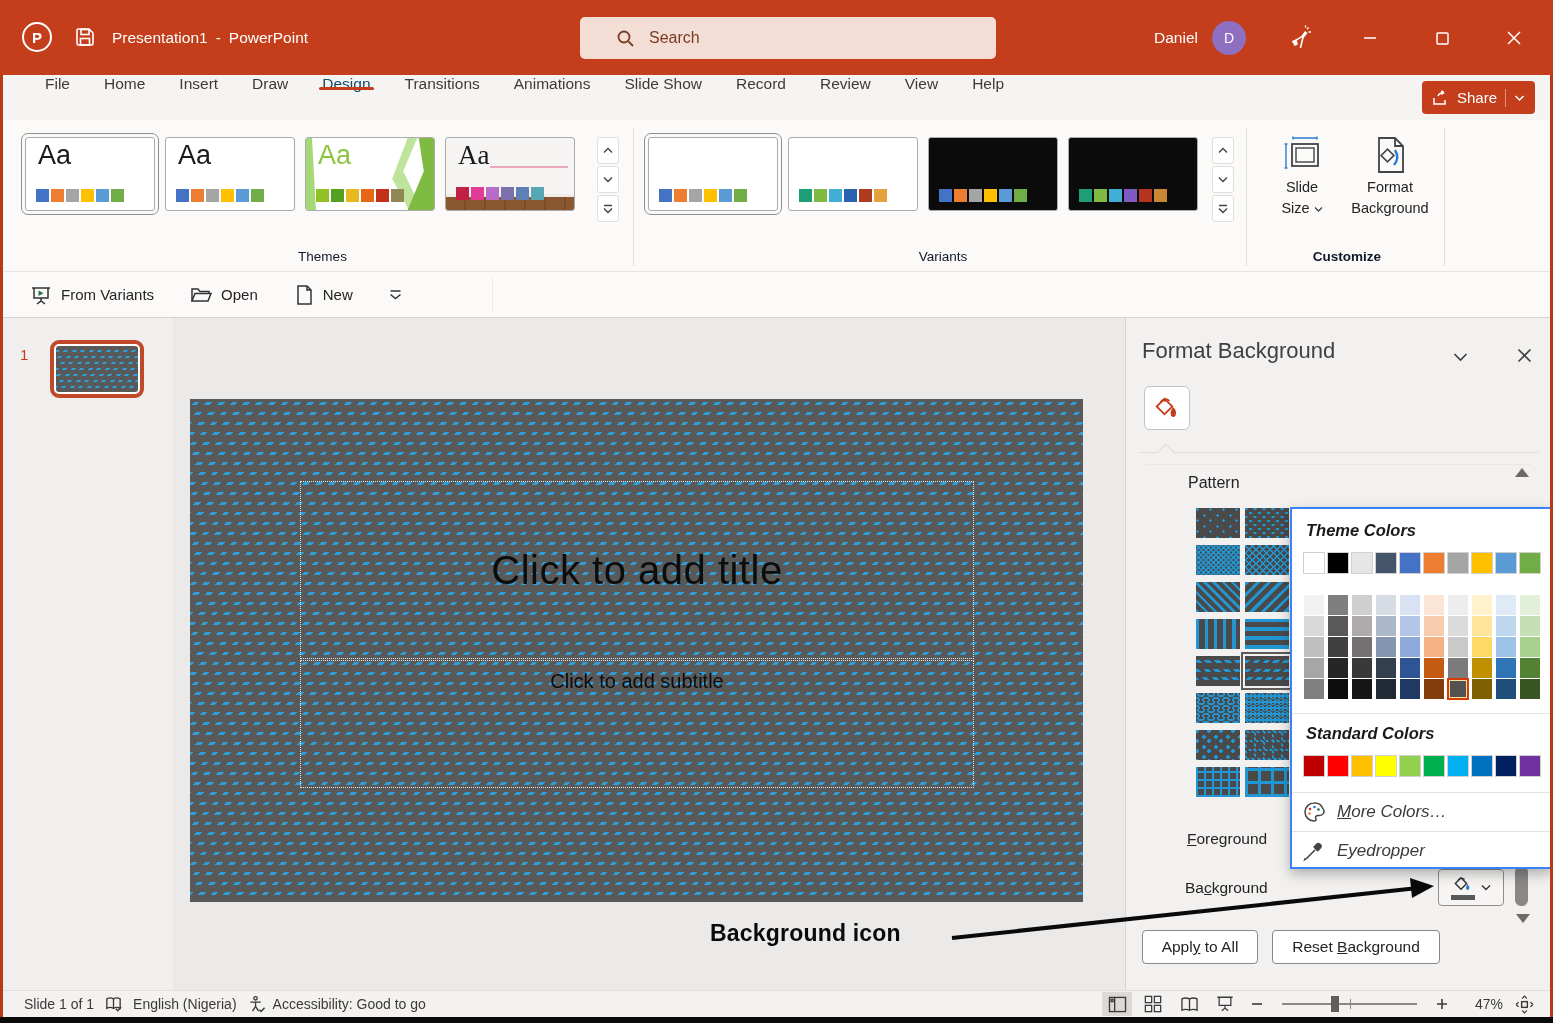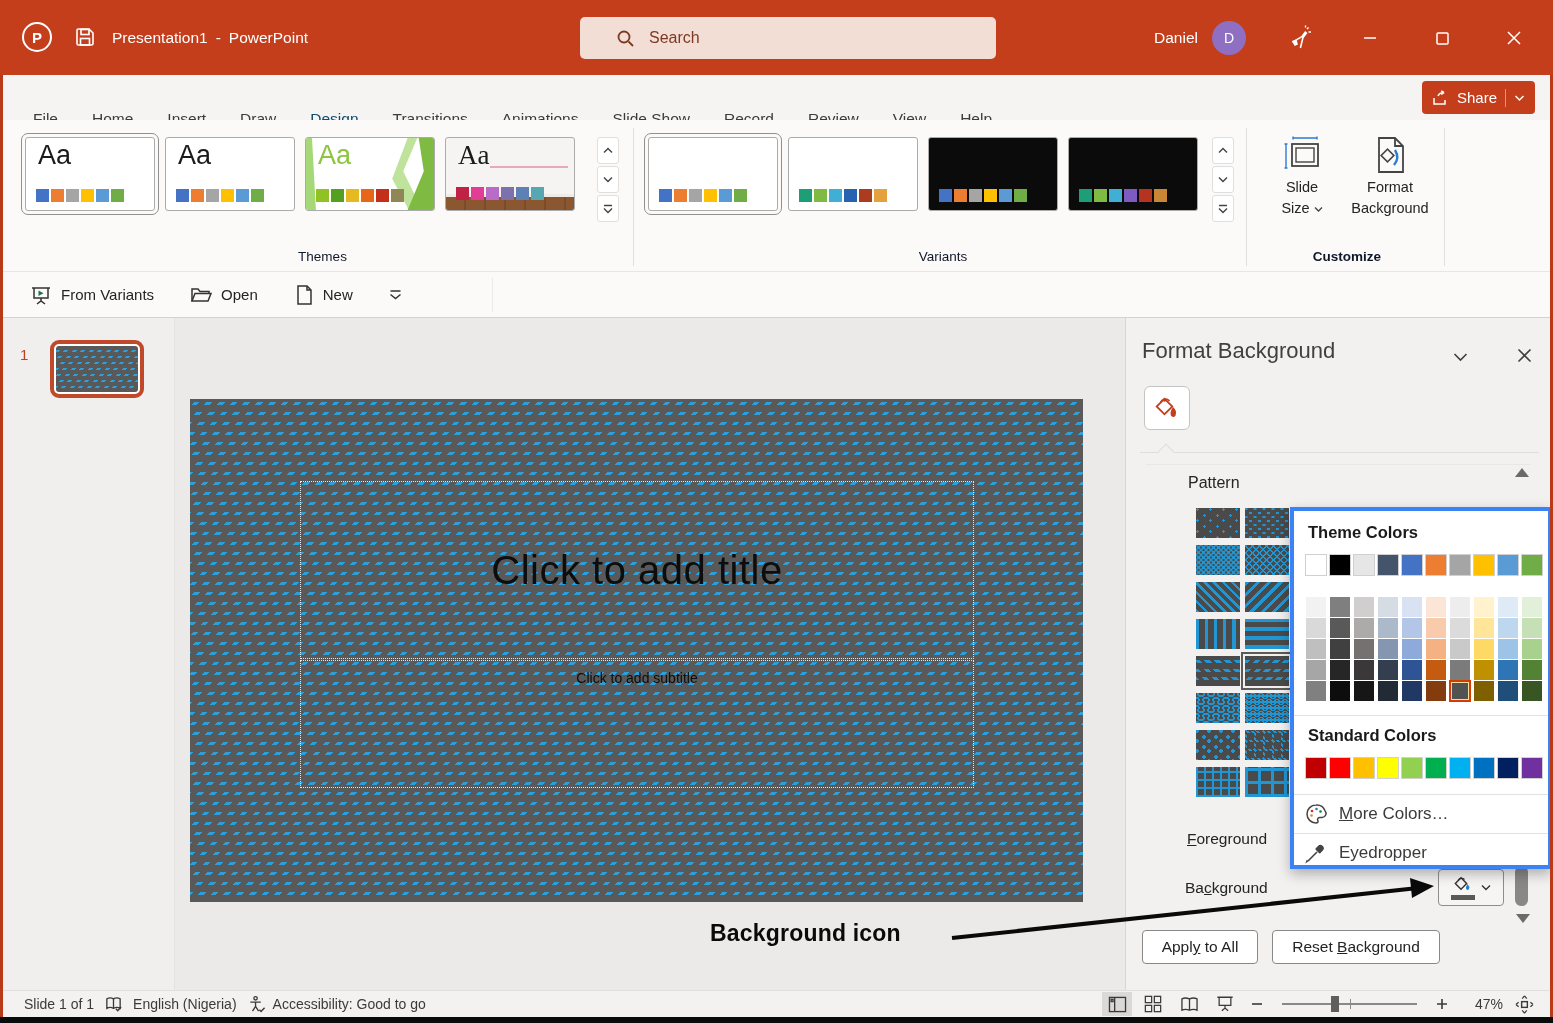--- a/index.html
+++ b/index.html
@@ -21,21 +21,21 @@
   #searchbox{position:absolute;left:580px;top:17px;width:416px;height:42px;background:#F3DED6;border-radius:5px;
     display:flex;align-items:center;color:#7C3A22;font-size:16px;cursor:text;}
   #searchbox svg{margin:0 14px 0 36px;}
   #tb-user{position:absolute;right:355px;top:0;height:75px;display:flex;align-items:center;font-size:15.5px;}
   #avatar{position:absolute;left:1212px;top:21px;width:34px;height:34px;border-radius:50%;background:#8E6FC1;
     display:flex;align-items:center;justify-content:center;font-size:14px;color:#fff;cursor:pointer;}
   .winbtn{position:absolute;top:22px;width:36px;height:32px;display:flex;align-items:center;justify-content:center;cursor:pointer;}
 
   
   #tabbar{position:absolute;left:0;top:75px;width:1553px;height:45px;background:var(--tabbar);}
-  #tabs{display:flex;align-items:flex-end;height:45px;padding-left:16px;margin-top:8px;}
+  #tabs{display:flex;align-items:flex-start;height:45px;padding-left:28px;}
   .tab{position:relative;padding:0 17px;display:flex;align-items:center;font-size:15.5px;color:var(--ink2);cursor:pointer;}
   .tab.active{font-weight:normal;color:#0c4a6e;}
   .tab.active::after{content:"";position:absolute;left:14px;right:14px;bottom:3px;height:3px;border-radius:2px;background:var(--brand);}
   #share-btn{position:absolute;right:18px;top:6px;height:33px;background:var(--brand);color:#fff;border-radius:4px;
     display:flex;align-items:center;gap:8px;padding:0 10px;font-size:15px;cursor:pointer;}
   #share-btn .vsep{width:1px;height:18px;background:rgba(255,255,255,.45);}
 
   
   #ribbon{position:absolute;left:0;top:120px;width:1553px;height:152px;background:var(--ribbon);border-bottom:1px solid #E8E6E4;}
   .gal{position:absolute;top:17px;display:flex;gap:10px;}
@@ -79,21 +79,21 @@
   #thumb1{position:absolute;left:50px;top:22px;width:94px;height:58px;border:4px solid #C0492A;border-radius:9px;background:#fff;padding:2px;cursor:pointer;}
   .thumb-pattern{width:100%;height:100%;border-radius:3px;background-color:#595959;
     background-image:repeating-linear-gradient(135deg,#595959 0 3px,transparent 3px 6px),
       repeating-linear-gradient(0deg,transparent 0 4px,#2E9FD9 4px 6px);}
   #slide{position:absolute;left:190px;top:81px;width:893px;height:503px;background-color:#595959;
     background-image:repeating-linear-gradient(135deg,#595959 0 5px,transparent 5px 9px),
       repeating-linear-gradient(0deg,transparent 0 7px,#2E9FD9 7px 10px);}
   .ph{position:absolute;left:110px;width:674px;border:1.5px dotted rgba(255,255,255,.85);}
   #ph-title{top:82px;height:178px;display:flex;align-items:center;justify-content:center;
     font-size:40px;font-weight:300;color:#0d0d0d;letter-spacing:.5px;cursor:text;}
-  #ph-subtitle{top:261px;height:128px;text-align:center;font-size:14px;color:#0d0d0d;padding-top:9px;cursor:text;}
+  #ph-subtitle{top:261px;height:128px;text-align:center;font-size:20px;color:#0d0d0d;padding-top:9px;cursor:text;}
 
   
   #pane{position:absolute;left:1125px;top:0;width:428px;height:672px;background:var(--panel);border-left:1px solid #D8D6D4;}
   #pane-title{position:absolute;left:16px;top:20px;font-size:22px;font-weight:300;color:#404040;}
   .pane-hbtn{position:absolute;top:26px;width:28px;height:26px;display:flex;align-items:center;justify-content:center;cursor:pointer;color:#404040;}
   #fill-tab{position:absolute;left:18px;top:68px;width:46px;height:44px;background:#fff;border:1px solid #C6C4C2;border-radius:6px;
     display:flex;align-items:center;justify-content:center;cursor:pointer;}
   #tab-line{position:absolute;left:14px;right:14px;top:134px;border-top:1px solid #DFDDDB;}
   #tab-caret{position:absolute;left:34px;top:128px;width:12px;height:12px;background:var(--panel);
     border-top:1px solid #DFDDDB;border-left:1px solid #DFDDDB;transform:rotate(45deg);}
@@ -124,22 +124,22 @@
   .pane-lbl{position:absolute;font-size:15.5px;color:var(--ink);}
   .ukey{text-decoration:underline;}
   #bg-color-btn{position:absolute;left:312px;top:551px;width:66px;height:37px;background:#F6F5F4;border:1px solid #8F8D8B;border-radius:4px;
     display:flex;align-items:center;justify-content:center;gap:6px;cursor:pointer;}
   #bg-color-btn .bucketwrap{display:flex;flex-direction:column;align-items:center;gap:2px;}
   #bg-color-btn .bar{width:24px;height:5px;background:#595959;}
   .pane-btn{position:absolute;top:612px;height:34px;background:#fff;border:1px solid #8A8886;border-radius:4px;
     font-size:15.5px;color:var(--ink);display:flex;align-items:center;justify-content:center;cursor:pointer;}
 
   
-  #colorpicker{position:absolute;left:1290px;top:507px;width:262px;height:362px;background:#fff;border:4px solid #3b82f6;
-    box-shadow:0 5px 12px rgba(0,0,0,.28);z-index:20;}
+  #colorpicker{position:absolute;left:1290px;top:507px;width:262px;height:362px;background:#fff;border:2px solid #3b82f6;
+    box-shadow:0 5px 12px rgba(0,0,0,.28);z-index:20;font-style:italic;}
   .cp-title{position:absolute;left:14px;font-size:16.5px;font-weight:bold;color:#1A1A1A;}
   .cp-row{position:absolute;left:12px;display:flex;gap:4px;}
   .csw{width:20px;height:20px;box-shadow:0 0 0 1px #D2D0CE;cursor:pointer;}
   #cp-tints{position:absolute;left:12px;top:86px;display:flex;gap:4px;}
   .tintcol{display:flex;flex-direction:column;gap:1px;}
   .tint{width:20px;height:20px;cursor:pointer;}
   .tint.selc{outline:2px solid #D83B01;outline-offset:-1px;box-shadow:inset 0 0 0 2px #F3DF9E;}
   .cp-hr{position:absolute;left:0;right:0;border-top:1px solid #E4E2E0;}
   .cp-item{position:absolute;left:0;right:0;height:37px;display:flex;align-items:center;gap:11px;padding-left:10px;
     font-size:17px;color:var(--ink2);cursor:pointer;}

